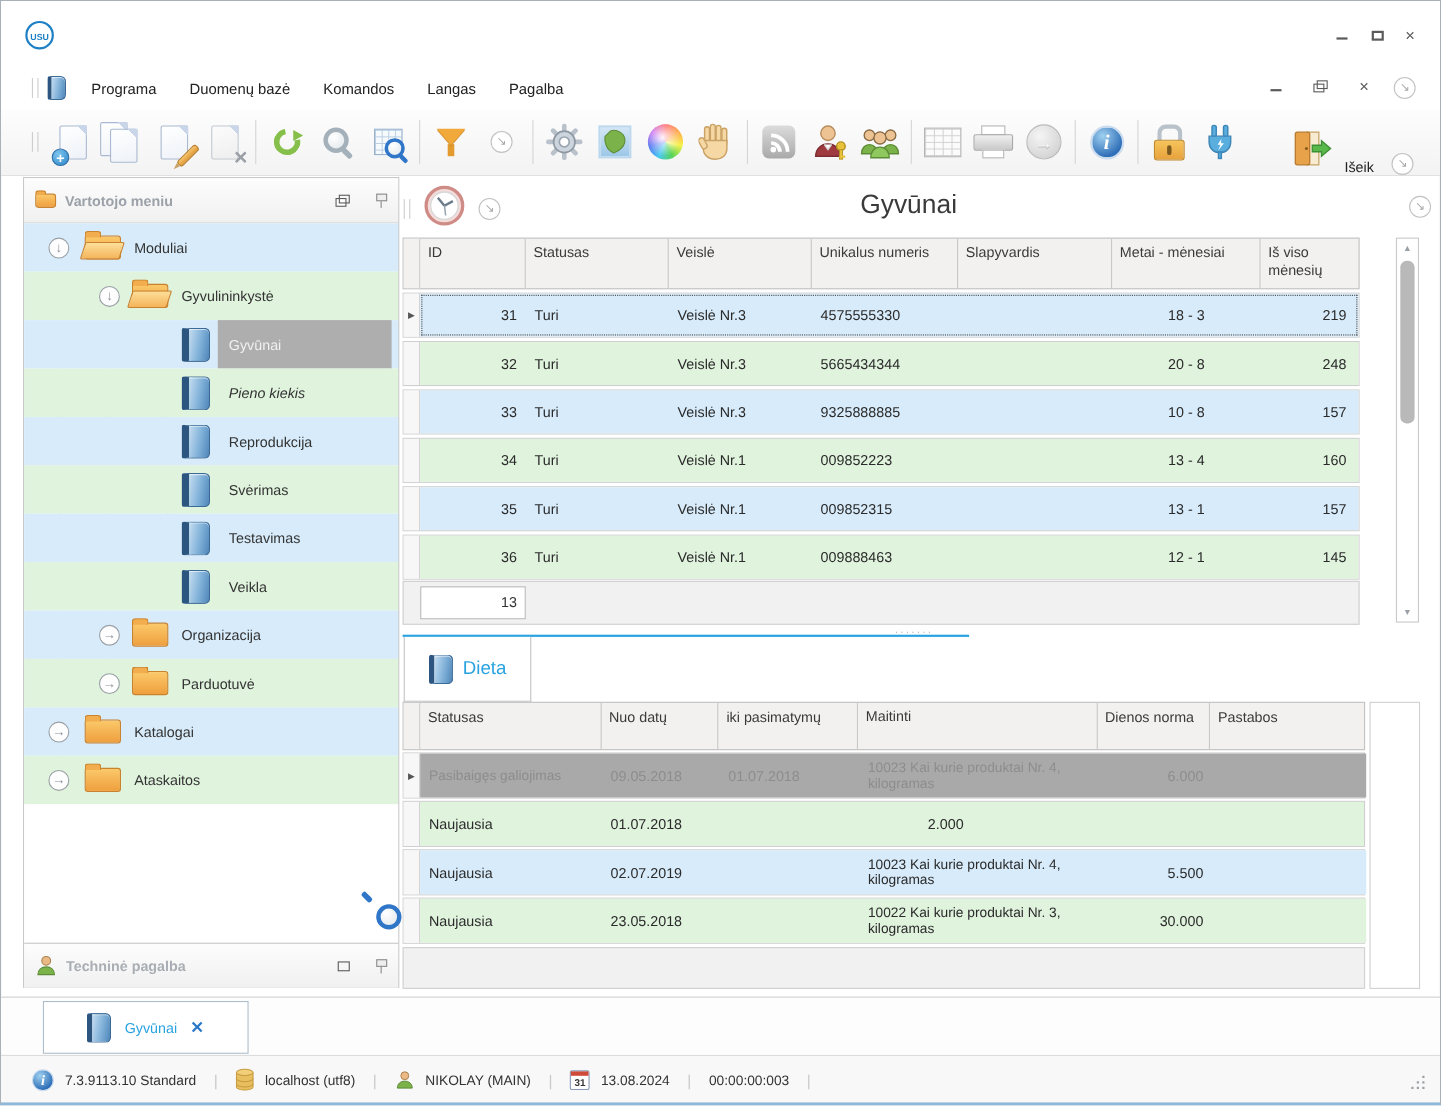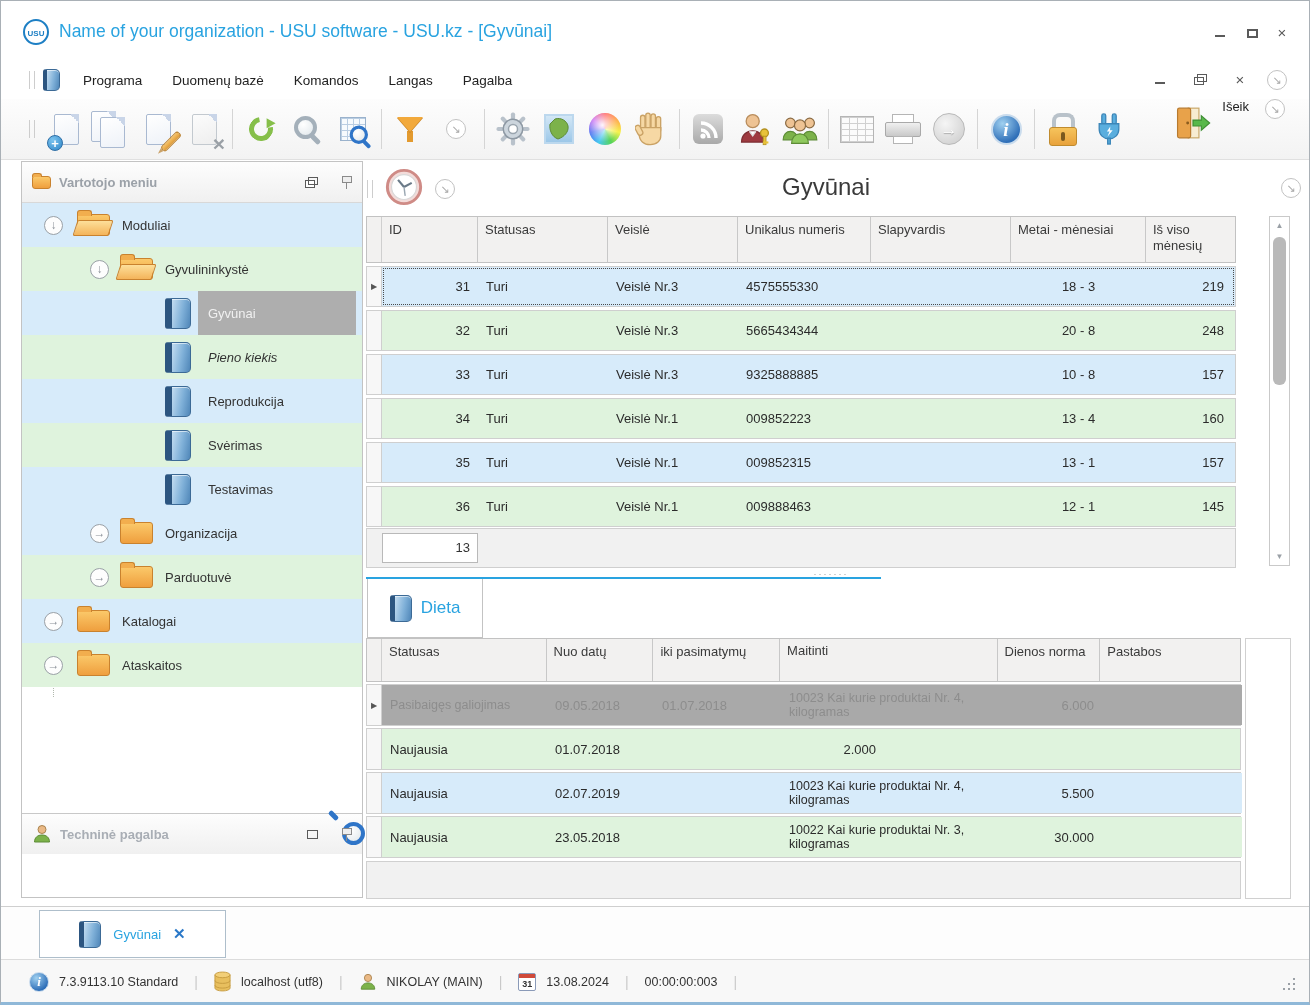--- a/index.html
+++ b/index.html
@@ -85,21 +85,21 @@
       border:1px solid #b9b9b9;color:#fff;font-size:17px;font-weight:bold;line-height:31px;text-align:center;box-sizing:border-box;
       text-shadow:0 1px 1px #999;}
   .infoi{width:31px;height:31px;border-radius:50%;background:radial-gradient(circle at 35% 28%,#9fd0f0,#2f6fb8 72%);
       border:2px solid #cadced;box-sizing:border-box;color:#fff;text-align:center;
       font-family:"Liberation Serif",serif;font-style:italic;font-weight:bold;font-size:19px;line-height:27px;}
   .lock{display:flex;flex-direction:column;align-items:center;}
   .lock-sh{width:15px;height:11px;border:4px solid #b9c2ca;border-bottom:none;border-radius:8px 8px 0 0;}
   .lock-body{width:26px;height:17px;background:linear-gradient(#f6c45c,#e8a23c);border:1px solid #c08b2e;
       border-radius:3px;margin-top:-1px;position:relative;}
   .lock-body::after{content:"";position:absolute;left:11px;top:4px;width:4px;height:9px;background:#7a591e;border-radius:2px;}
-  .exit-group{position:absolute;right:26px;top:0;height:60px;display:flex;align-items:flex-start;gap:6px;}
+  .exit-group{position:absolute;right:26px;top:0;height:60px;display:flex;align-items:flex-end;gap:6px;}
   .exit-label{font-size:13px;color:#222;margin-right:10px;}
   
   #sidebar{left:20px;top:160px;width:342px;height:737px;border:1px solid #c3c3c3;background:#fff;box-sizing:border-box;}
   .panel-head{height:41px;background:linear-gradient(#fdfdfd,#f0f0f0);border-bottom:1px solid #d8d8d8;
       display:flex;align-items:center;padding:0 10px;box-sizing:border-box;}
   .panel-head .ph-label{flex:1;font-size:13px;font-weight:bold;color:#9ba1a8;margin-left:8px;}
   .fold{position:relative;width:33px;height:22px;background:linear-gradient(#fbc96a,#ef9f3e);
       border:1px solid #c9822e;border-radius:2px 3px 3px 3px;box-sizing:border-box;}
   .fold::before{content:"";position:absolute;top:-5px;left:-1px;width:13px;height:5px;background:#f2ae4e;
       border:1px solid #c9822e;border-bottom:none;border-radius:3px 3px 0 0;}
@@ -180,21 +180,20 @@
   #grip-resize::before{content:"";position:absolute;right:0;bottom:10px;width:2.5px;height:2.5px;background:#9aa0a6;
       box-shadow:0 5px #9aa0a6,0 10px #9aa0a6,-5px 5px #9aa0a6,-5px 10px #9aa0a6,-10px 10px #9aa0a6;}
 </style>
 </head>
 <body>
 
 <div id="app">
 
   <div class="abs" id="titlebar">
     <div class="abs" id="logo">USU</div>
-    <div class="abs" id="title-text">Name of your organization - USU software - USU.kz - [Gyvūnai]</div>
     <div class="abs winbtn" style="left:1206px;"><span class="minglyph"></span></div>
     <div class="abs winbtn" style="left:1238px;"><span class="boxglyph"></span></div>
     <div class="abs winbtn" style="left:1268px;">×</div>
   </div>
 
   <div class="abs" id="menubar">
     <span class="grip"></span>
     <span class="book sm" style="margin-right:8px;"></span>
     <span class="menu-item">Programa</span>
     <span class="menu-item">Duomenų bazė</span>
@@ -399,20 +398,24 @@
         <span class="book" style="margin-left:143px;"></span>
         <span style="margin-left:17px;">Reprodukcija</span>
       </div>
       <div class="trow bg-g">
         <span class="book" style="margin-left:143px;"></span>
         <span style="margin-left:17px;">Svėrimas</span>
       </div>
       <div class="trow bg-b">
         <span class="book" style="margin-left:143px;"></span>
         <span style="margin-left:17px;">Testavimas</span>
+      </div>
+      <div class="trow bg-g">
+        <span class="book" style="margin-left:143px;"></span>
+        <span style="margin-left:17px;">Veikla</span>
       </div>
       <div class="trow bg-b">
         <span class="exp" style="margin-left:68px;">→</span>
         <span class="fold" style="margin-left:11px;"></span>
         <span style="margin-left:12px;">Organizacija</span>
       </div>
       <div class="trow bg-g">
         <span class="exp" style="margin-left:68px;">→</span>
         <span class="fold" style="margin-left:11px;"></span>
         <span style="margin-left:12px;">Parduotuvė</span>

